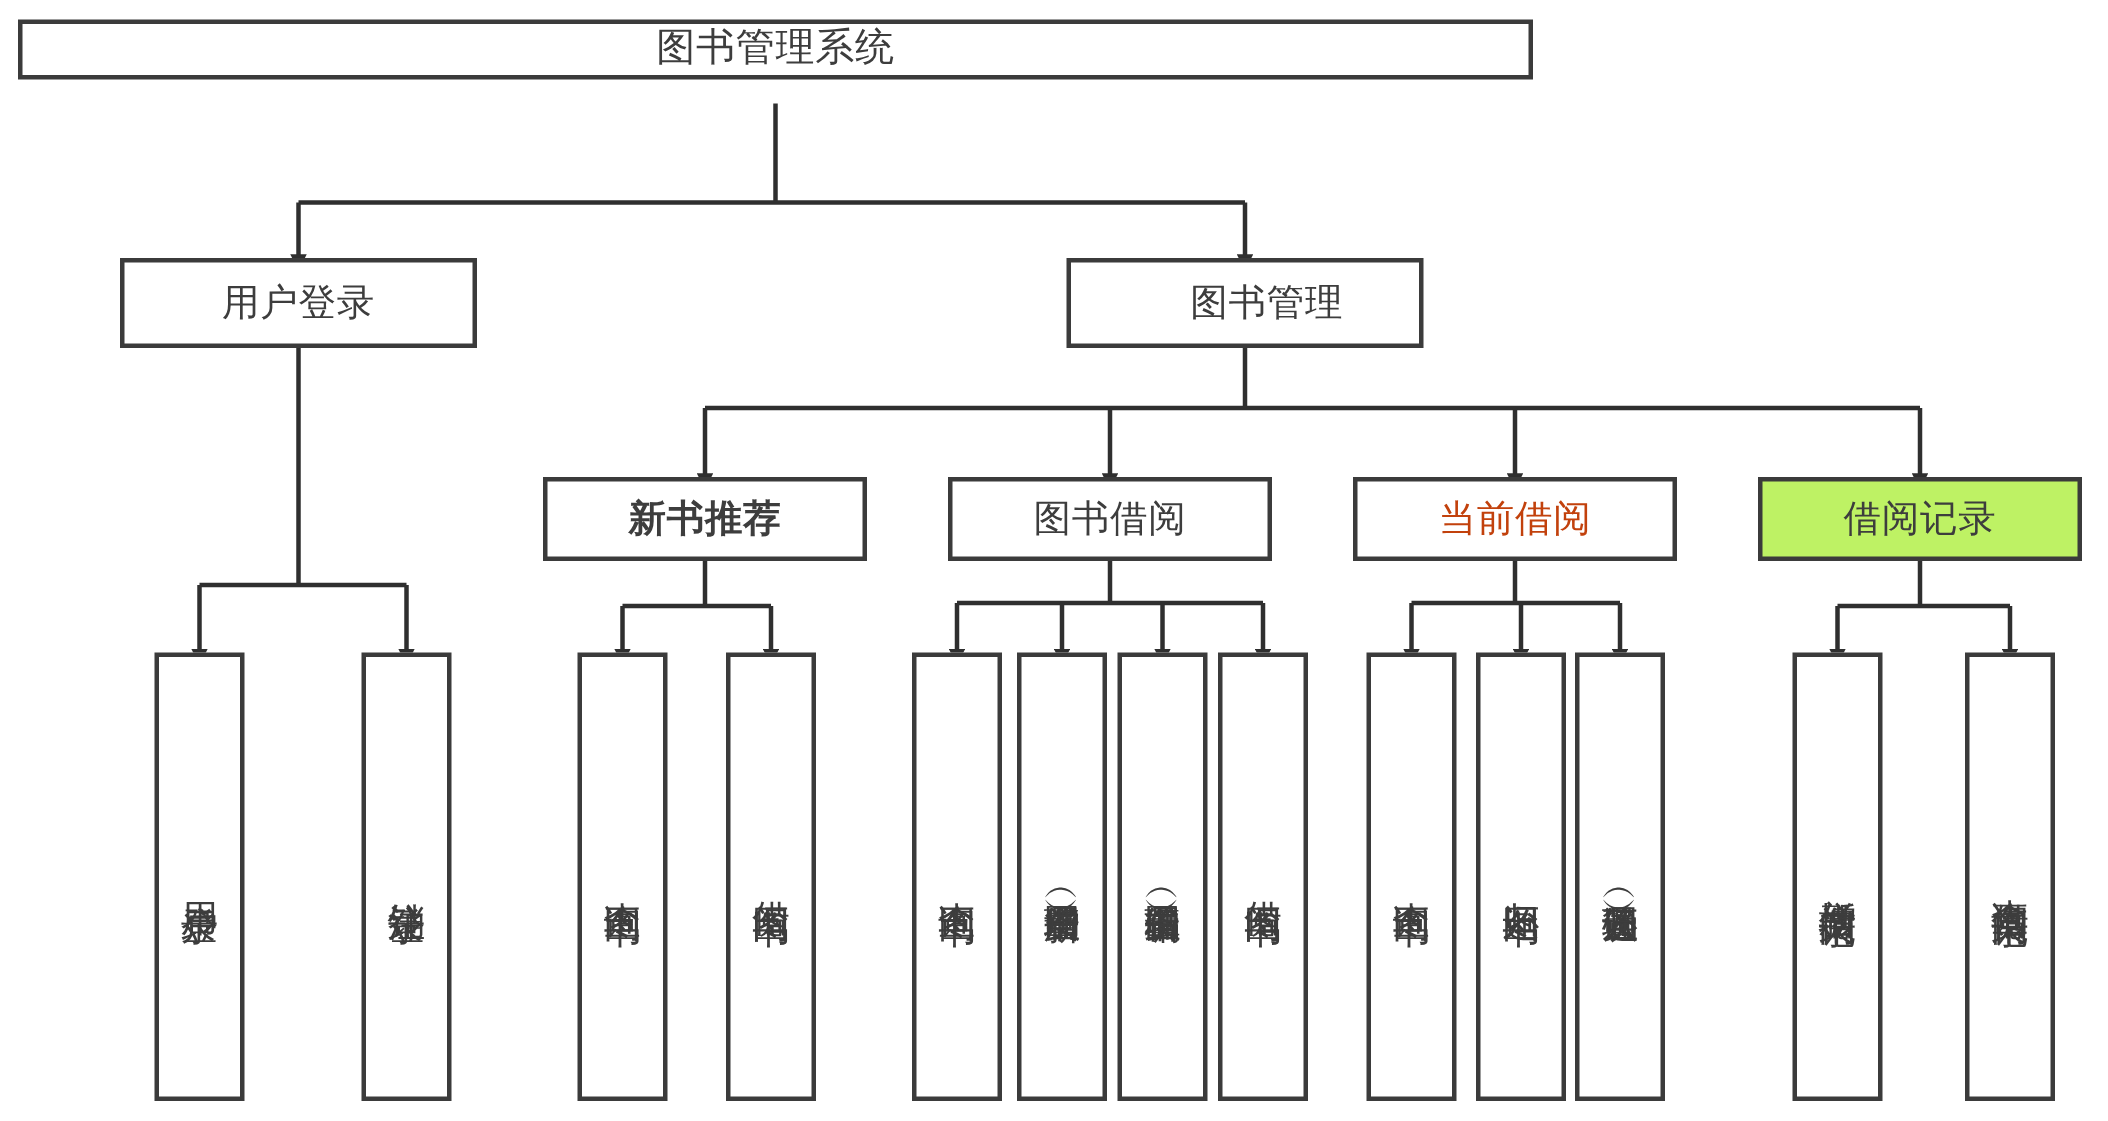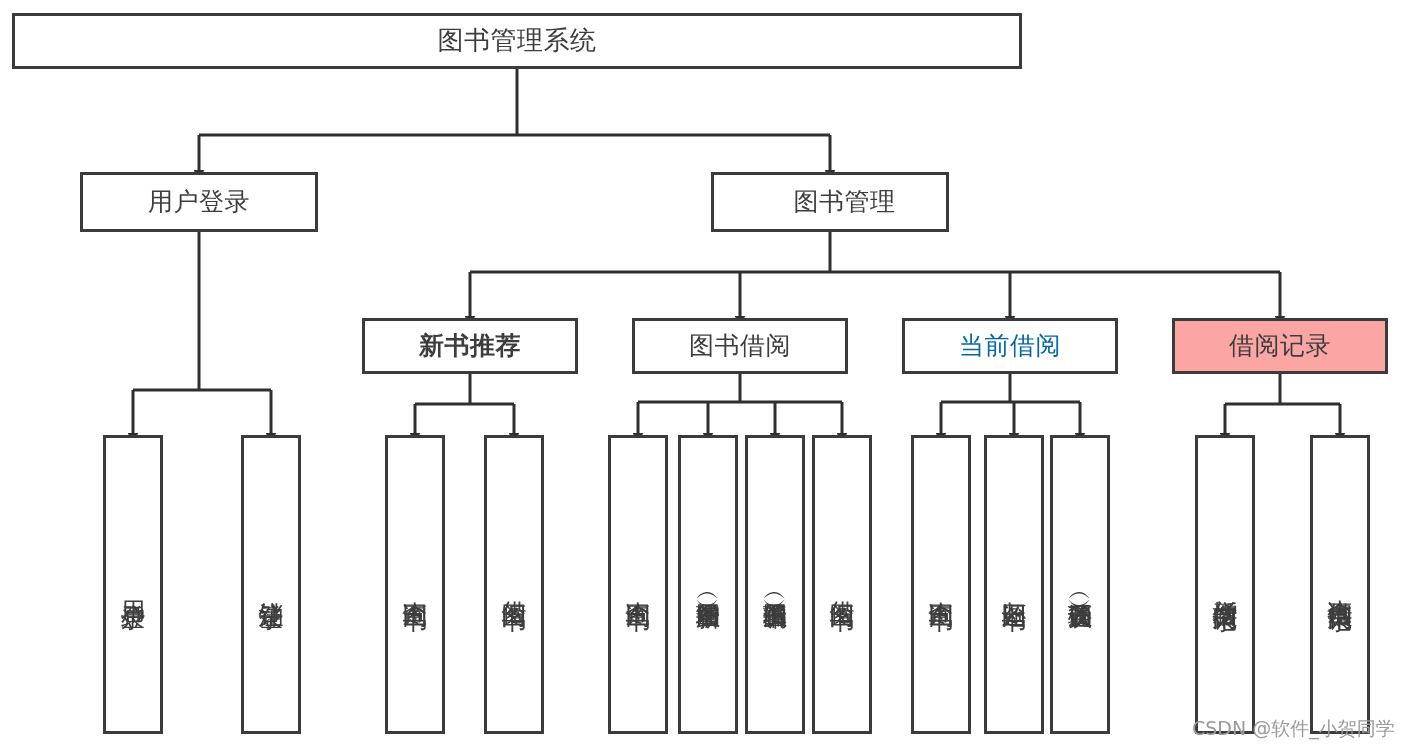--- a/index.html
+++ b/index.html
@@ -111,39 +111,39 @@
       <line x1="941" y1="402" x2="1080" y2="402" stroke="#2f2f2f" stroke-width="3"></line>
       <line x1="941" y1="402" x2="941" y2="434" stroke="#2f2f2f" stroke-width="3" marker-end="url(#arrow)"></line>
       <line x1="1014" y1="402" x2="1014" y2="434" stroke="#2f2f2f" stroke-width="3" marker-end="url(#arrow)"></line>
       <line x1="1080" y1="402" x2="1080" y2="434" stroke="#2f2f2f" stroke-width="3" marker-end="url(#arrow)"></line>
       <line x1="1280" y1="374" x2="1280" y2="404" stroke="#2f2f2f" stroke-width="3"></line>
       <line x1="1225" y1="404" x2="1340" y2="404" stroke="#2f2f2f" stroke-width="3"></line>
       <line x1="1225" y1="404" x2="1225" y2="434" stroke="#2f2f2f" stroke-width="3" marker-end="url(#arrow)"></line>
       <line x1="1340" y1="404" x2="1340" y2="434" stroke="#2f2f2f" stroke-width="3" marker-end="url(#arrow)"></line>
     </svg>
   <div id="nodes-layer">
-      <div class="node horiz root" style="left: 12px; top: 13px; width: 1010px; height: 56px; border-color: rgb(59, 59, 59); background: rgb(255, 255, 255);">
+      <div class="node horiz root" style="left: 12px; top: 13px; width: 1010px; height: 40px; border-color: rgb(59, 59, 59); background: rgb(255, 255, 255);">
         <span class="label" style="color: rgb(61, 61, 61);">图书管理系统</span>
       </div>
       <div class="node horiz" style="left: 80px; top: 172px; width: 238px; height: 60px; border-color: rgb(59, 59, 59); background: rgb(255, 255, 255);">
         <span class="label" style="color: rgb(61, 61, 61);">用户登录</span>
       </div>
       <div class="node horiz" style="left: 711px; top: 172px; width: 238px; height: 60px; border-color: rgb(59, 59, 59); background: rgb(255, 255, 255);">
         <span class="label" style="color: rgb(61, 61, 61); margin-left: 29px;">图书管理</span>
       </div>
       <div class="node horiz" style="left: 362px; top: 318px; width: 216px; height: 56px; border-color: rgb(59, 59, 59); background: rgb(255, 255, 255);">
         <span class="label" style="color: rgb(61, 61, 61); font-weight: bold;">新书推荐</span>
       </div>
       <div class="node horiz" style="left: 632px; top: 318px; width: 216px; height: 56px; border-color: rgb(59, 59, 59); background: rgb(255, 255, 255);">
         <span class="label" style="color: rgb(61, 61, 61);">图书借阅</span>
       </div>
       <div class="node horiz" style="left: 902px; top: 318px; width: 216px; height: 56px; border-color: rgb(59, 59, 59); background: rgb(255, 255, 255);">
-        <span class="label" style="color: #0369a1;">当前借阅</span>
+        <span class="label" style="color: #c2410c;">当前借阅</span>
       </div>
-      <div class="node horiz" style="left: 1172px; top: 318px; width: 216px; height: 56px; border-color: rgb(59, 59, 59); background: #fca5a5;">
+      <div class="node horiz" style="left: 1172px; top: 318px; width: 216px; height: 56px; border-color: rgb(59, 59, 59); background: #bef264;">
         <span class="label" style="color: rgb(61, 61, 61);">借阅记录</span>
       </div>
       <div class="node vert" style="left: 103px; top: 435px; width: 60px; height: 299px; border-color: rgb(59, 59, 59); background: rgb(255, 255, 255);">
         <span class="label" style="color: rgb(61, 61, 61);">用户登录</span>
       </div>
       <div class="node vert" style="left: 241px; top: 435px; width: 60px; height: 299px; border-color: rgb(59, 59, 59); background: rgb(255, 255, 255);">
         <span class="label" style="color: rgb(61, 61, 61);">注销登录</span>
       </div>
       <div class="node vert" style="left: 385px; top: 435px; width: 60px; height: 299px; border-color: rgb(59, 59, 59); background: rgb(255, 255, 255);">
         <span class="label" style="color: rgb(61, 61, 61);">查询图书</span>
@@ -172,14 +172,13 @@
       <div class="node vert tight" style="left: 1050px; top: 435px; width: 60px; height: 299px; border-color: rgb(59, 59, 59); background: rgb(255, 255, 255);">
         <span class="label" style="color: rgb(61, 61, 61);">确认归还（管理员）</span>
       </div>
       <div class="node vert" style="left: 1195px; top: 435px; width: 60px; height: 299px; border-color: rgb(59, 59, 59); background: rgb(255, 255, 255);">
         <span class="label" style="color: rgb(61, 61, 61);">新增借阅记录</span>
       </div>
       <div class="node vert" style="left: 1310px; top: 435px; width: 60px; height: 299px; border-color: rgb(59, 59, 59); background: rgb(255, 255, 255);">
         <span class="label" style="color: rgb(61, 61, 61);">查询借阅记录</span>
       </div>
     </div>
-  <div id="watermark" style="left: 1192px; top: 716px; color: rgb(154, 154, 154);">CSDN @软件_小贺同学</div>
 </div>
 
 </body></html>

